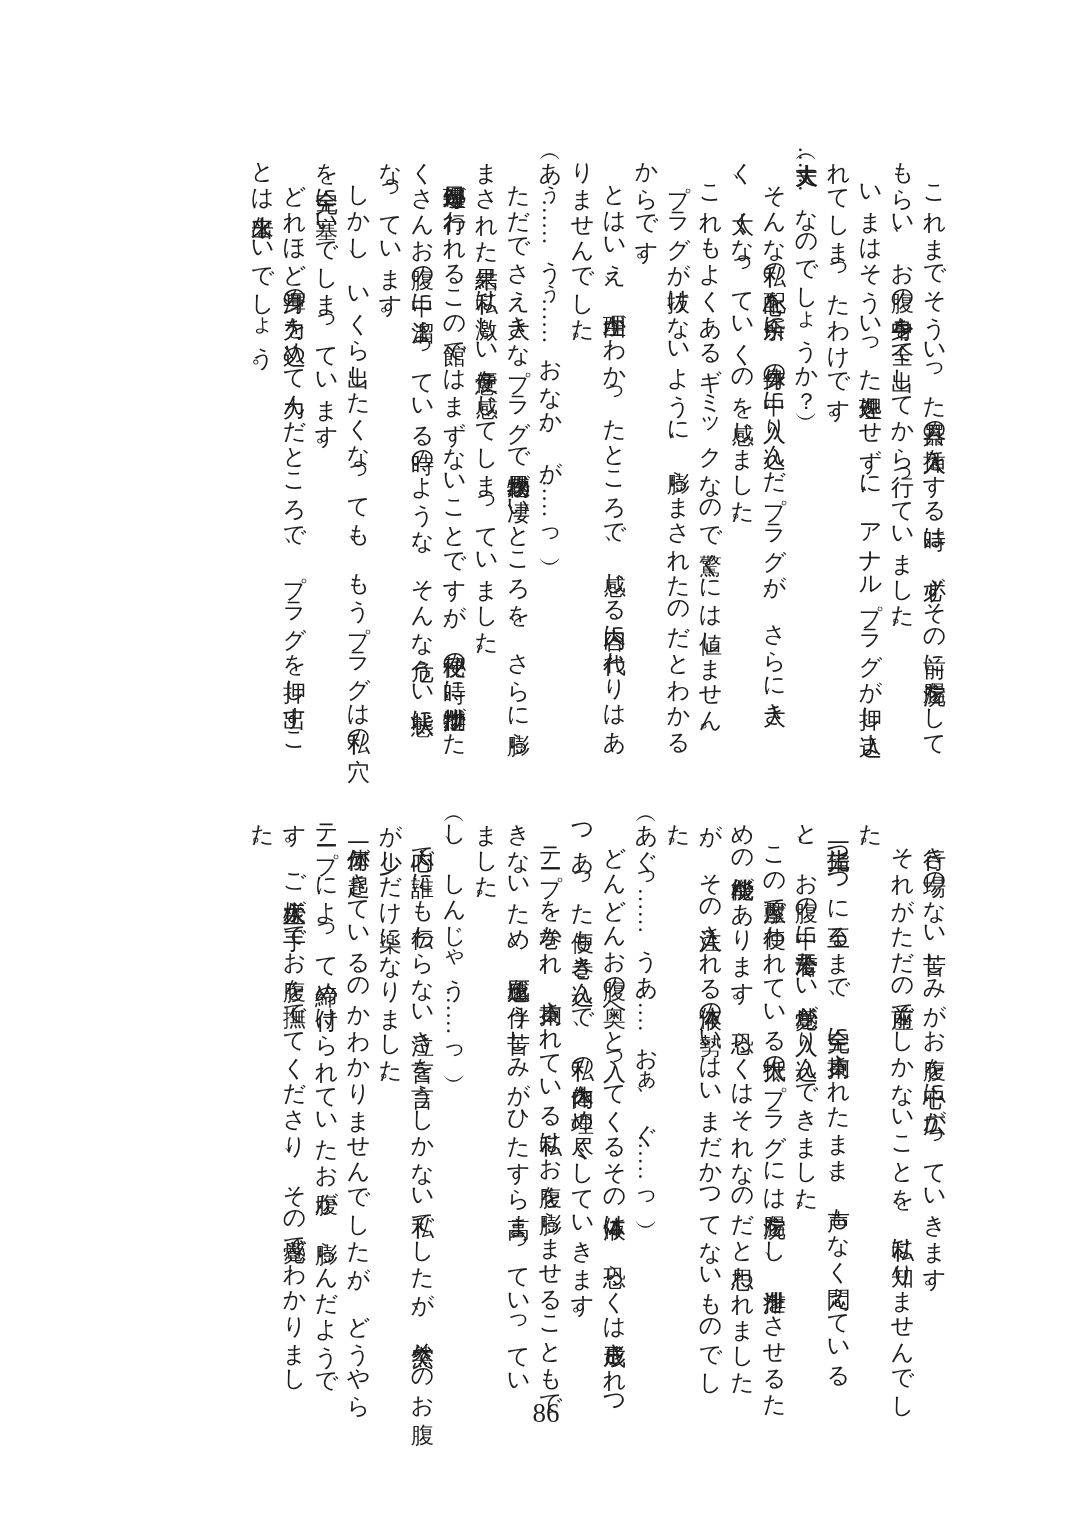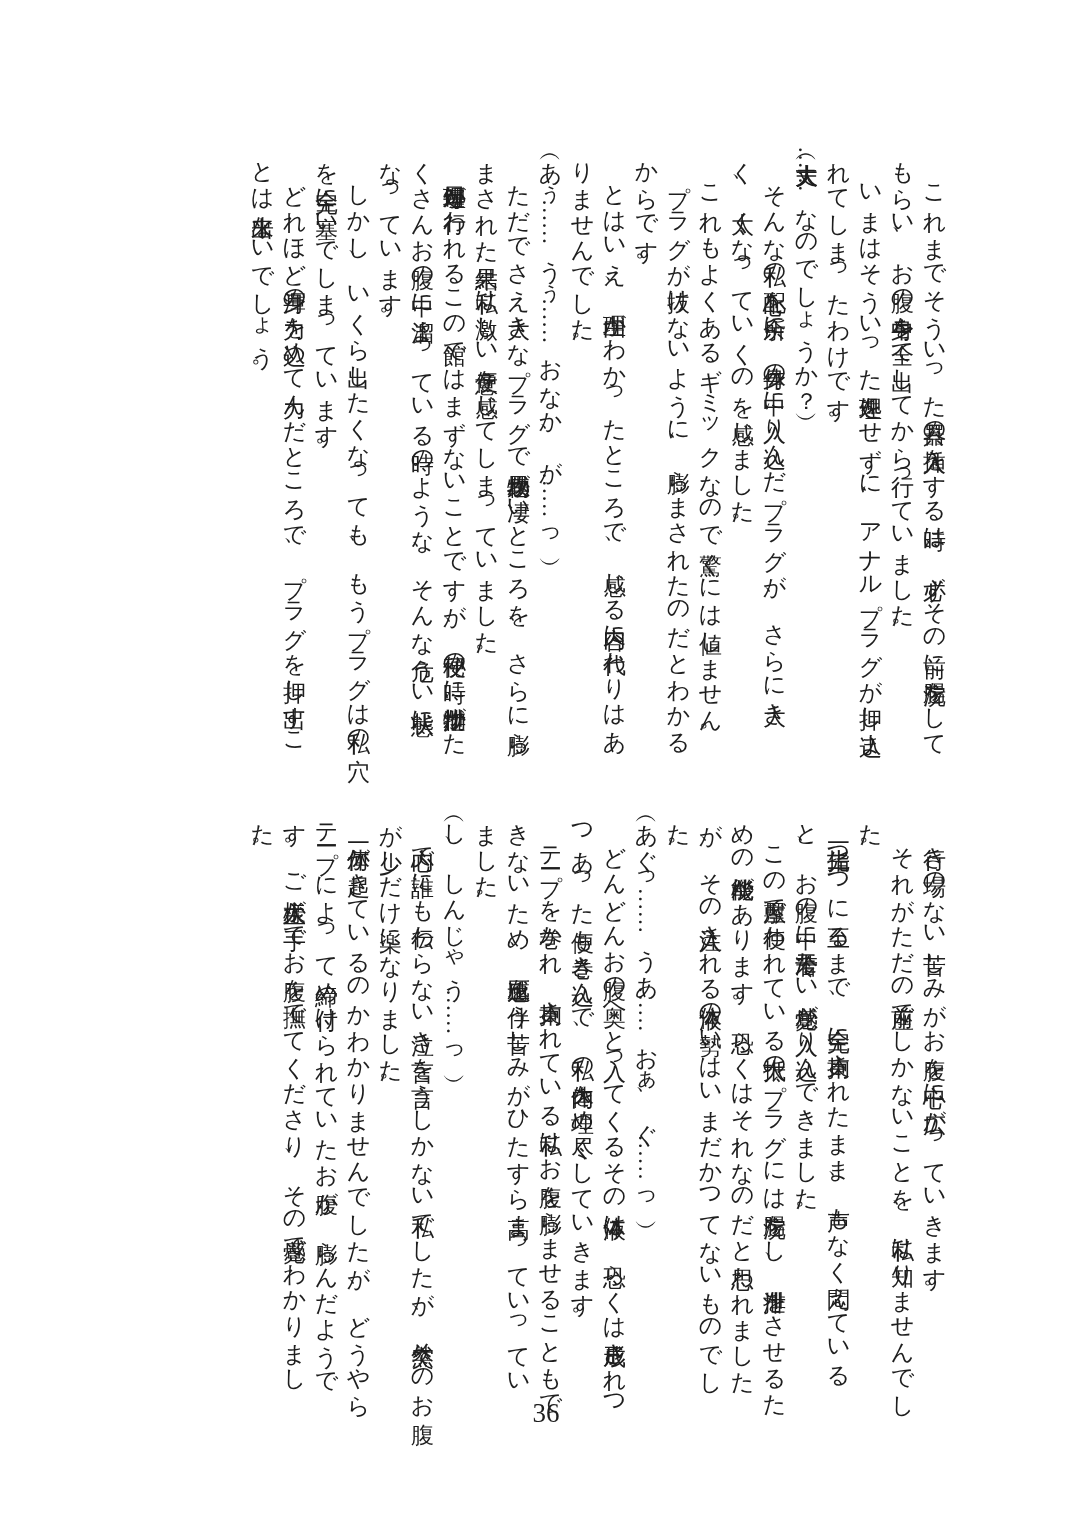--- a/index.html
+++ b/index.html
@@ -78,15 +78,15 @@
     <p>　指先一つ一つに至るまで、完全に拘束されたまま、声もなく悶えていると、お腹の中に若干冷たい感覚が入り込んできました。</p>
     <p>　この屋敷で使われている大抵のプラグには浣腸をし、排泄をさせるための機能があります。恐らくはそれなのだと思われましたが、その注入される液体の勢いはいまだかつてないものでした。</p>
     <p>（あぐっ……うあ……おぁ、ぐ……っ）</p>
     <p>　どんどんお腹の奥へと入ってくるその液体は、恐らくは形成されつつあった便も巻き込んで、私の体内を埋め尽くしていきます。</p>
     <p>　テープを巻かれ、拘束されている私はお腹を膨らませることもできないため、圧迫感を伴う苦しみがひたすら高まっていっていました。</p>
     <p>（し、しんじゃう……っ）</p>
     <p>　内心で誰にも伝わらない泣き言を言うしかない私でしたが、突然そのお腹が少しだけ楽になりました。</p>
     <p>　一体何が起きているのかわかりませんでしたが、どうやらテープによって締め付けられていたお腹が、膨らんだようです。ご主人様が手でお腹を撫でてくださり、その感覚でわかりました。</p>
   </div>
 
-  <div class="page-number">36</div>
+  <div class="page-number">86</div>
 
 </div>
 
 </body></html>

